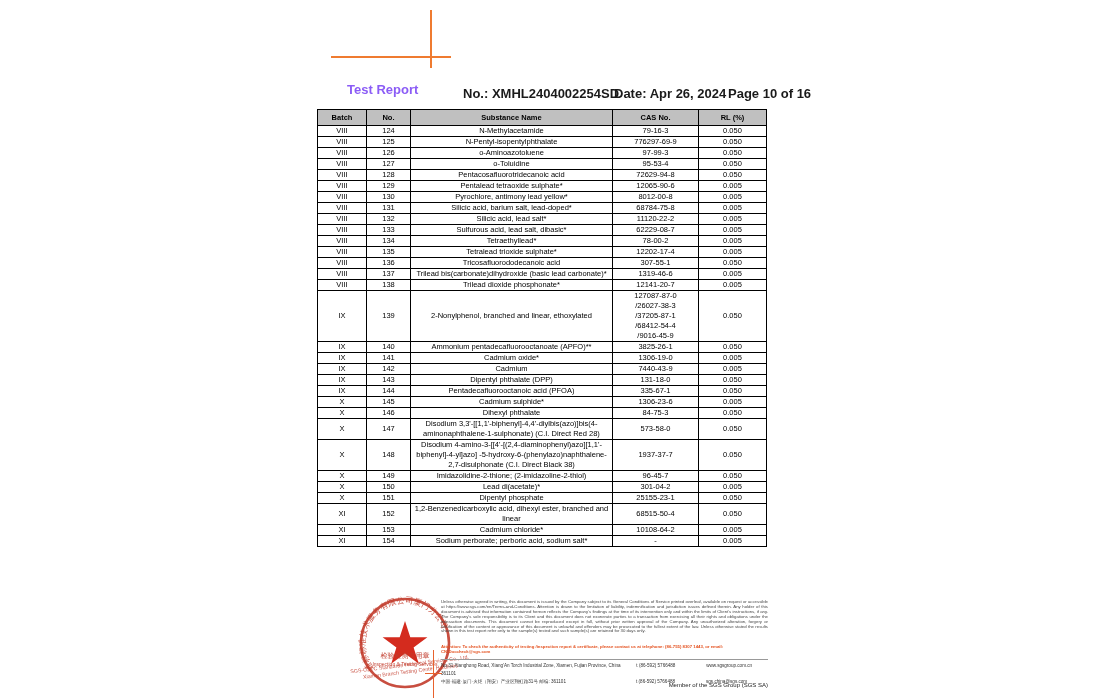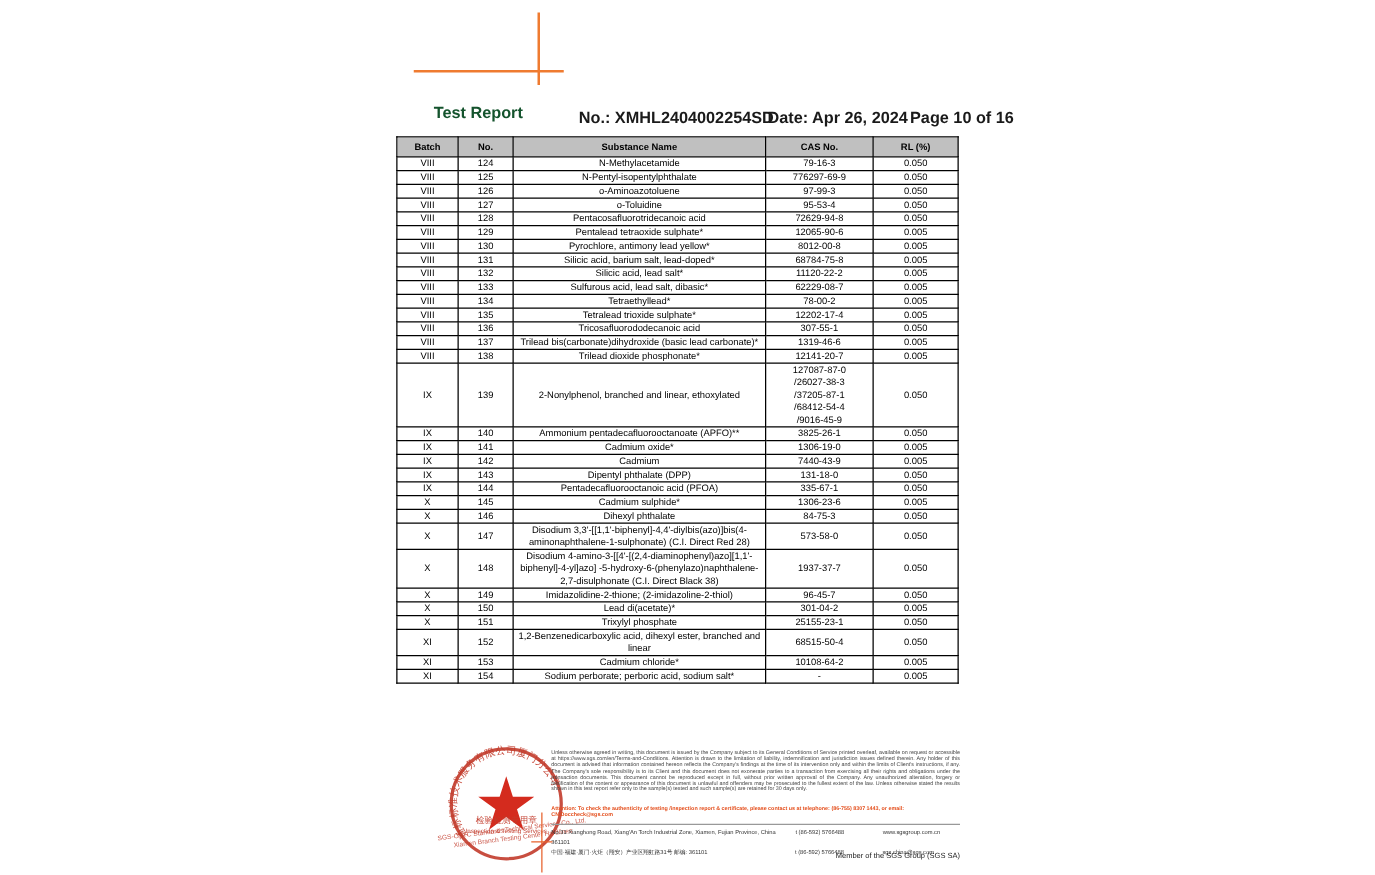--- a/index.html
+++ b/index.html
@@ -6,21 +6,21 @@
   body { background:#ffffff; font-family:"Liberation Sans", sans-serif; }
   .page { position:relative; width:1100px; height:700px; background:#ffffff; overflow:hidden; }
 
   
   .logo-text { position:absolute; left:337px; top:8px; font-size:45px; font-weight:bold;
                letter-spacing:-2px; color:#6d6e71; line-height:48px; }
   .logo-vline { position:absolute; left:430px; top:10px; width:2px; height:58px; background:#ef7b30; }
   .logo-hline { position:absolute; left:331px; top:56px; width:120px; height:2px; background:#ef7b30; }
 
   
-  .doc-title { position:absolute; left:347px; top:82px; font-size:13px; font-weight:bold; color:#14532d; }
+  .doc-title { position:absolute; left:347px; top:82px; font-size:13px; font-weight:bold; color:#8b5cf6; }
   .hdr-meta  { position:absolute; top:86px; font-size:13px; font-weight:bold; color:#1a1a1a; }
   .hdr-no    { left:463px; }
   .hdr-date  { left:614px;text-align:right; }
   .hdr-page  { left:728px; }
 
   
   .tbl-wrap { position:absolute; left:317px; top:109px; width:449px; }
   table { border-collapse:collapse; width:100%; table-layout:fixed; }
   th, td { border:1px solid #000; font-size:7.5px; line-height:10px; padding:0 2px;
            text-align:center; vertical-align:middle; color:#000; overflow:hidden; }
@@ -326,21 +326,21 @@
             <td>150</td>
             <td>Lead di(acetate)*</td>
             <td>
               <div>301-04-2</div>
             </td>
             <td>0.005</td>
           </tr>
           <tr>
             <td>X</td>
             <td>151</td>
-            <td>Trixylyl phosphate</td>
+            <td>Dipentyl phosphate</td>
             <td>
               <div>25155-23-1</div>
             </td>
             <td>0.050</td>
           </tr>
           <tr>
             <td>XI</td>
             <td>152</td>
             <td>1,2-Benzenedicarboxylic acid, dihexyl ester, branched and linear</td>
             <td>

